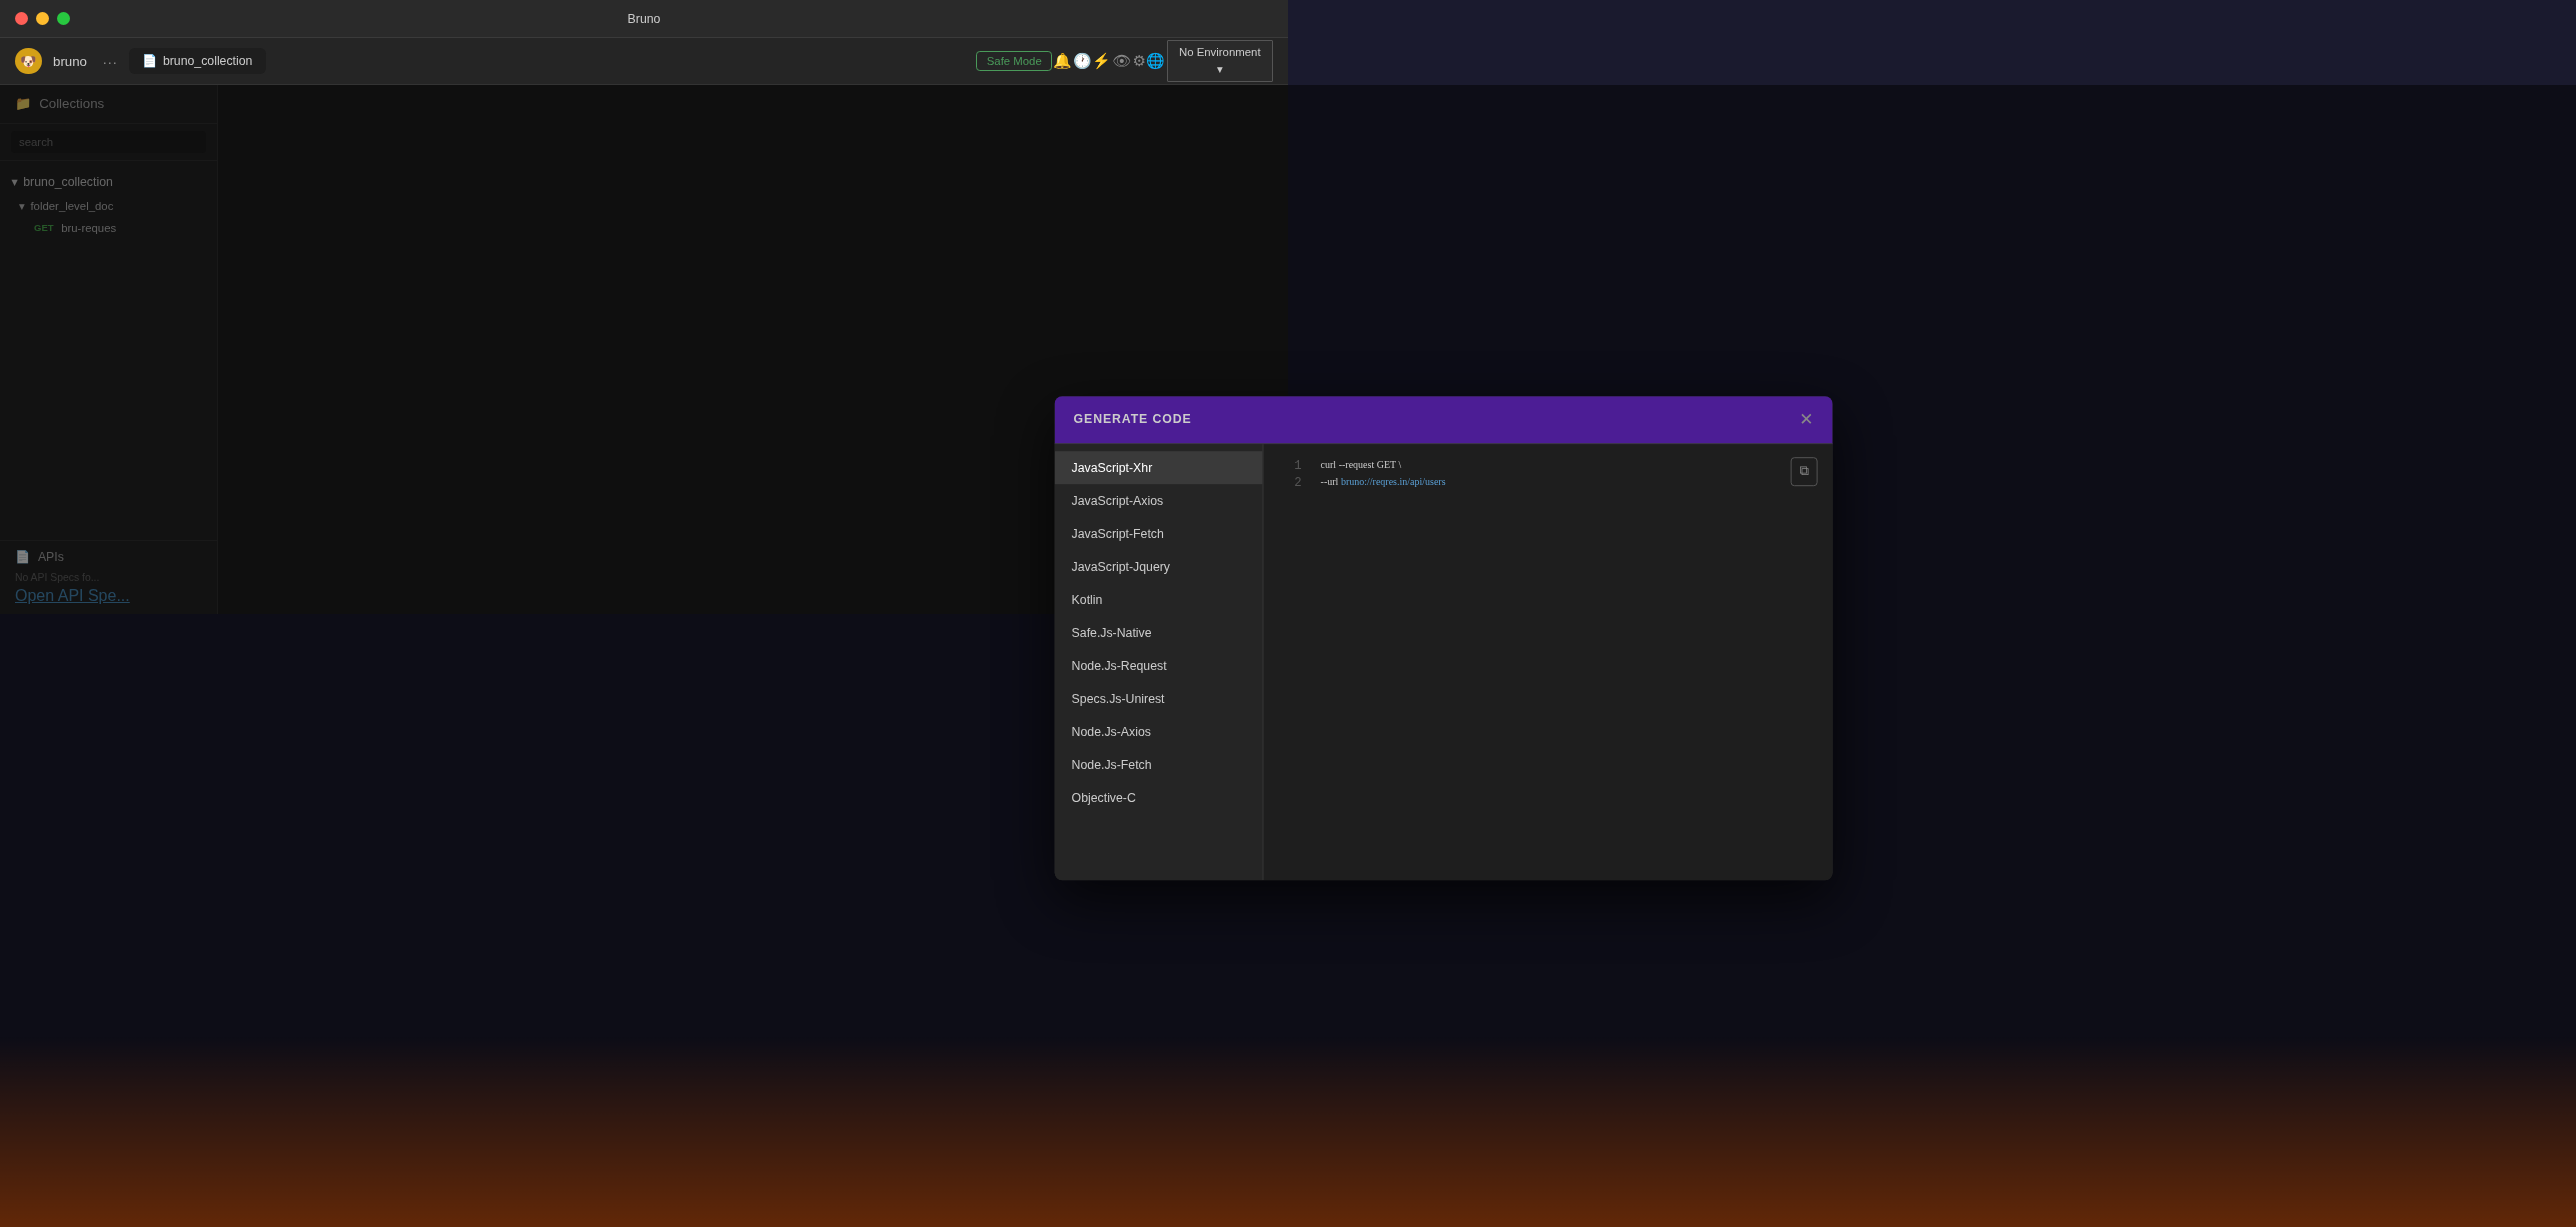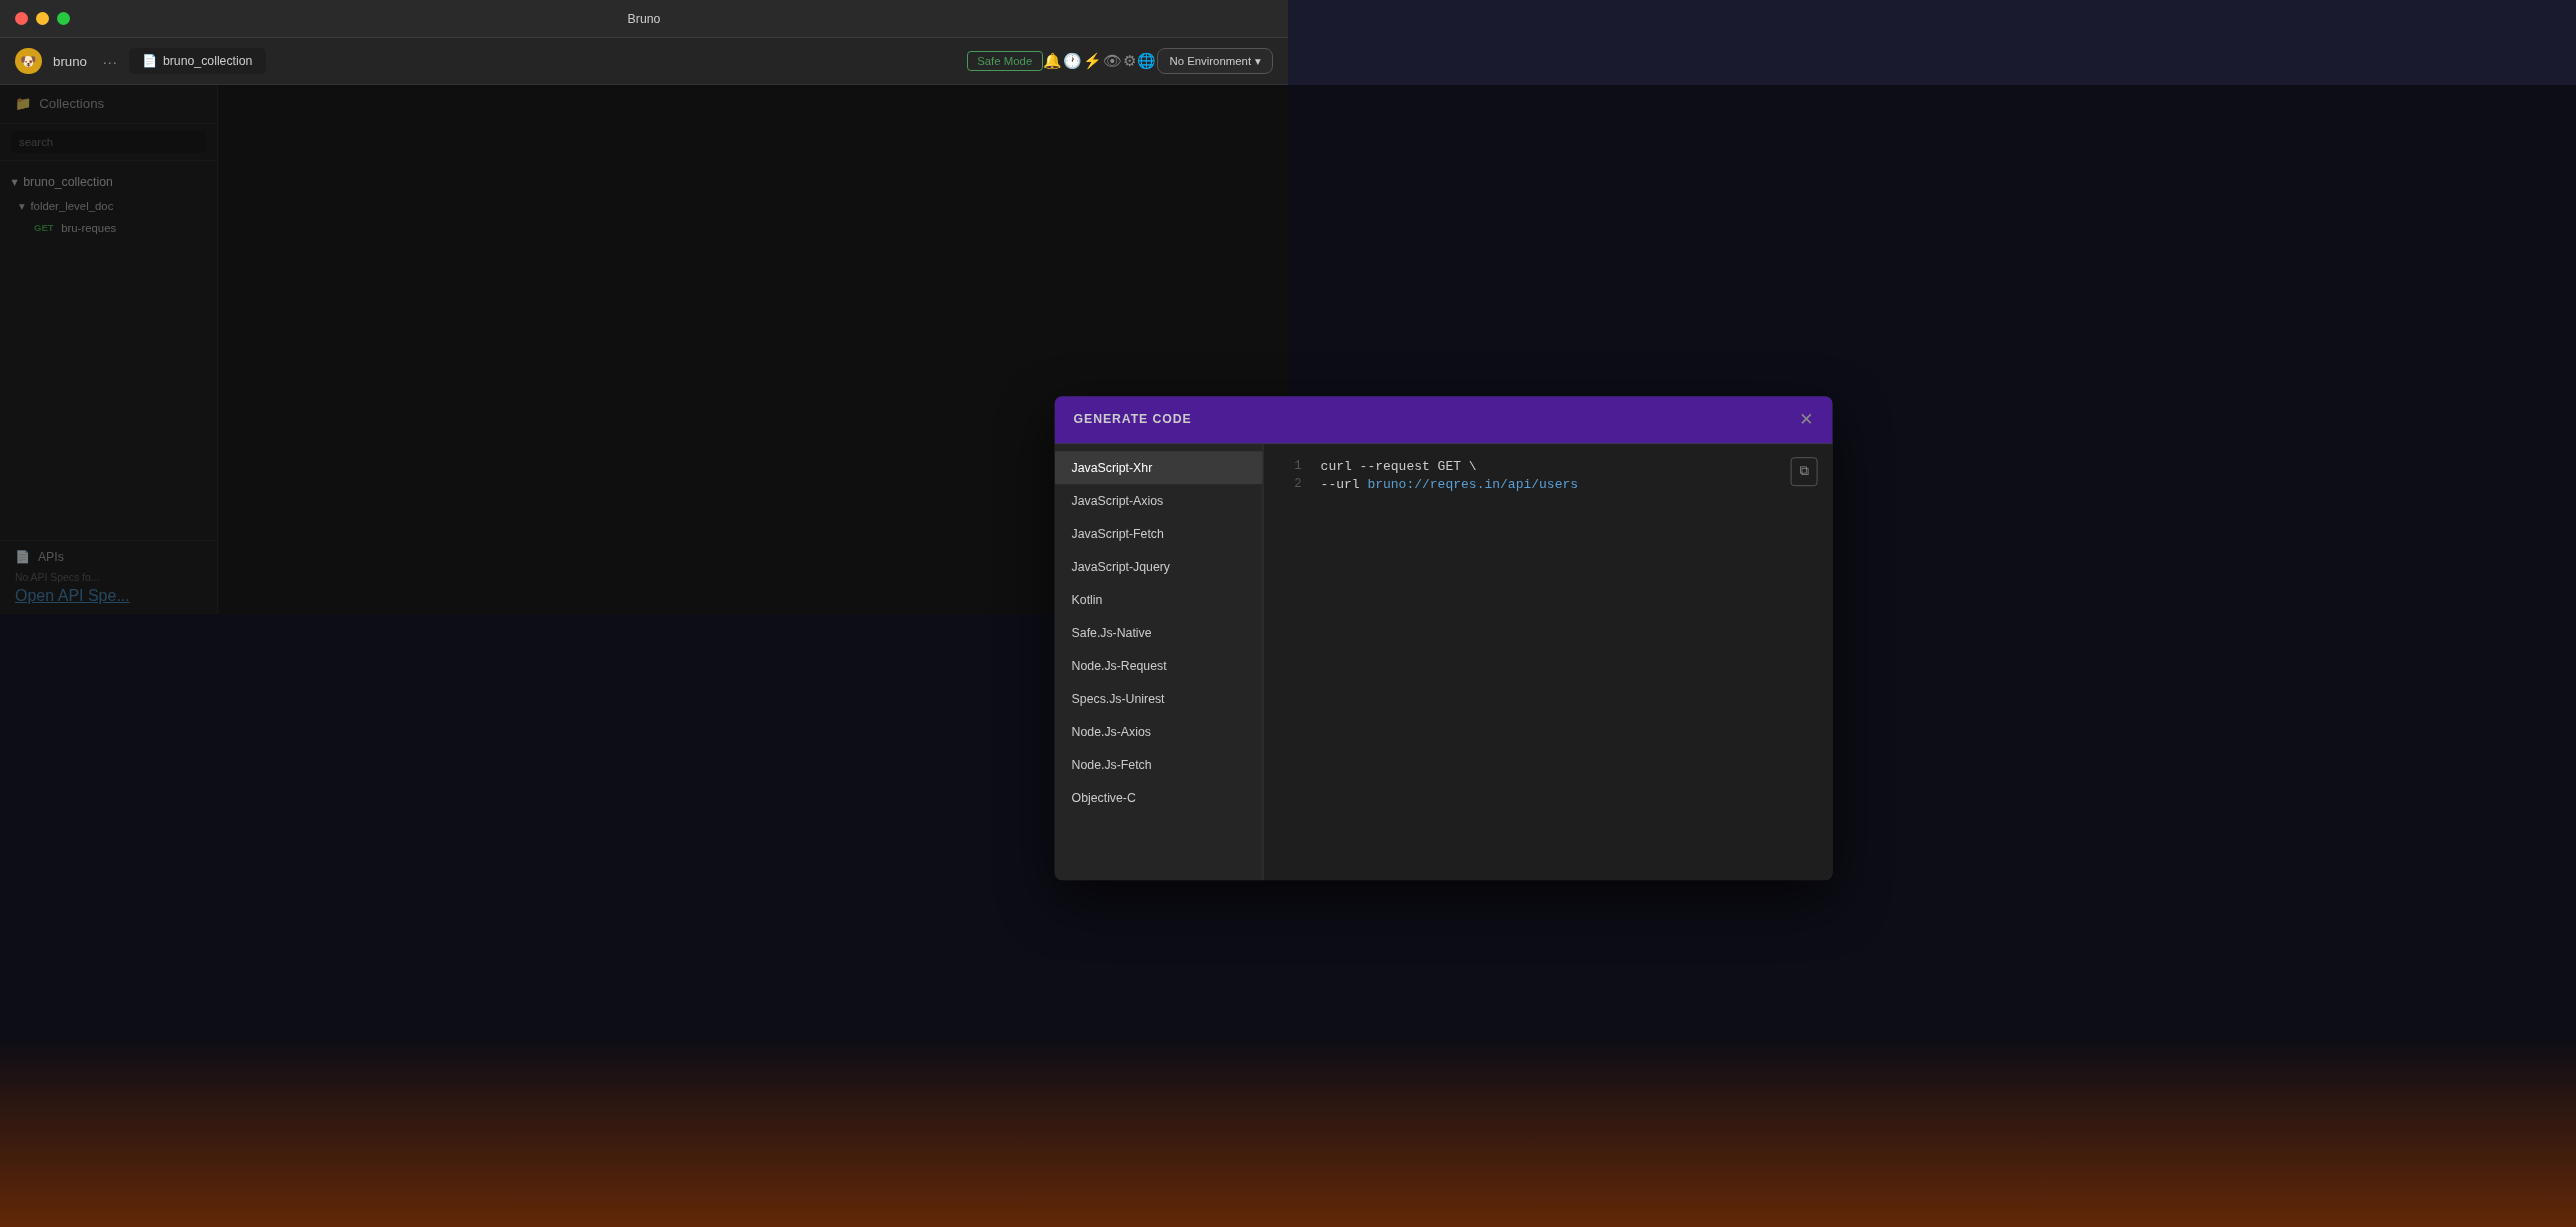--- a/index.html
+++ b/index.html
@@ -98,25 +98,26 @@
     .menu-icon {
       color: #888;
       font-size: 15px;
       cursor: pointer;
     }
     .no-env-btn {
       background: #2a2a2a;
       border: 0.9px solid #555;
       color: #ccc;
       padding: 4.7px 11.4px;
-      border-radius: 8px;
+      border-radius: 1px;
       font-size: 11.4px;
       display: flex;
       align-items: center;
       gap: 3.8px;
+      flex-direction: column;
     }
 
     
     .main-layout {
       display: flex;
       height: calc(614px - 85px);
     }
 
     
     .sidebar {
@@ -310,22 +311,22 @@
     .line-num {
       color: #555;
       font-family: 'Menlo', 'Monaco', 'Courier New', monospace;
       font-size: 12.3px;
       min-width: 19px;
       text-align: right;
       user-select: none;
     }
     .line-code {
       color: #ccc;
-      font-family: Liberation Mono, monospace;
-      font-size: 13px;
+      font-family: Liberation Serif, serif;
+      font-size: 10px;
     }
     .code-url {
       color: #5a9fd4;
     }
     .copy-btn {
       position: absolute;
       top: 13.3px;
       right: 15px;
       background: none;
       border: 0.9px solid #555;

